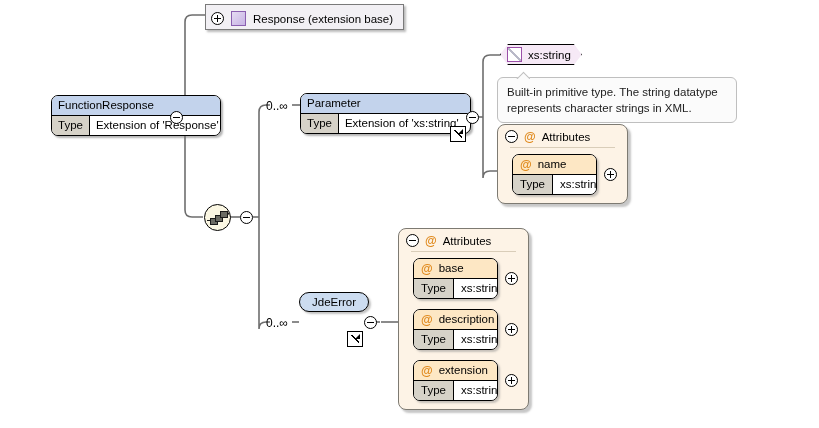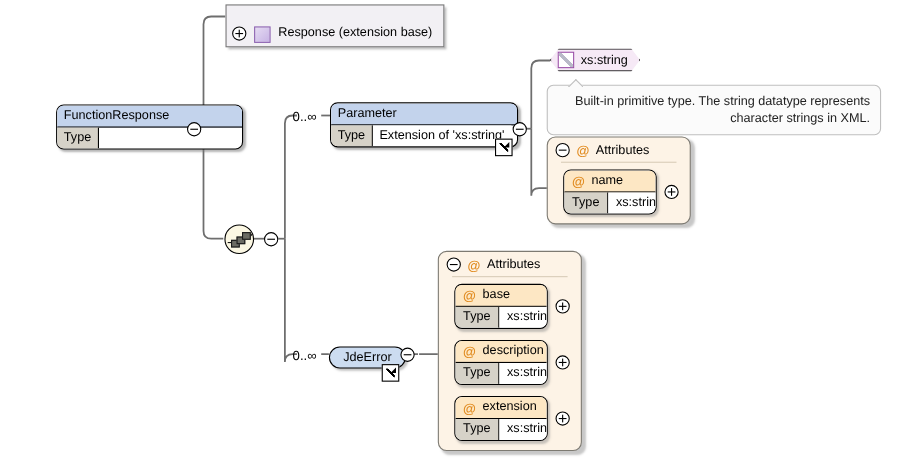--- a/index.html
+++ b/index.html
@@ -16,22 +16,22 @@
   
   .elembox{border:1px solid #000;border-radius:7px;background:#fff;overflow:hidden;
            box-shadow:2px 2px 2px rgba(120,120,120,.55);}
   .elembox .hdr{background:#c3d3ec;padding:2px 6px;font-size:11.5px;line-height:15px;
                 border-bottom:1px solid #000;white-space:nowrap;}
   .elembox .row{display:flex;font-size:11.5px;line-height:15px;}
   .elembox .row .k{background:#d6d2c8;padding:2px 6px;border-right:1px solid #000;white-space:nowrap;}
   .elembox .row .v{background:#fff;padding:2px 6px;white-space:nowrap;}
 
   
-  .extbase{border:1px solid #7a7a7a;background:#f2f0f4;display:flex;align-items:flex-start;
-           gap:7px;padding:19px 10px 3px 5px;box-shadow:2px 2px 2px rgba(120,120,120,.5);}
+  .extbase{border:1px solid #7a7a7a;background:#f2f0f4;display:flex;align-items:center;
+           gap:7px;padding:6px 10px 3px 5px;box-shadow:2px 2px 2px rgba(120,120,120,.5);}
   .extbase .lbl{font-size:11.5px;white-space:nowrap;}
   .sq-purple{width:13px;height:13px;border:1px solid #8a5fb0;
              background:linear-gradient(135deg,#e5dbf2 0%,#c7b3e4 100%);}
 
   
   .typebox{background:#f6e9f6;border:1px solid #000;display:flex;align-items:center;gap:6px;
            padding:2px 10px 2px 6px;
            clip-path:polygon(8px 0,calc(100% - 8px) 0,100% 50%,calc(100% - 8px) 100%,8px 100%,0 50%);
            box-shadow:2px 2px 2px rgba(120,120,120,.45);}
   .typebox .lbl{font-size:11.5px;white-space:nowrap;}
@@ -138,20 +138,21 @@
   <div class="node extbase" style="left:205px;top:4px;">
     <span class="tog plus" style="position:relative;left:0;top:0;flex:0 0 13px;"></span>
     <span class="sq-purple"></span>
     <span class="lbl">Response (extension base)</span>
   </div>
 
   <div class="node elembox" style="left:3px;top:95px;width:170px;margin-left:48px;">
     <div class="hdr">FunctionResponse</div>
     <div class="row">
       <div class="k">Type</div>
+      <div class="v">Extension of 'Response'</div>
     </div>
   </div>
   <div class="tog" style="left:170px;top:111px;"></div>
 
   <div class="seq" style="left:204px;top:204px;">
     <b class="l1"></b>
       <b class="l2"></b>
       <b class="l3"></b>
       <b class="l4"></b>
       <b class="d1"></b>
@@ -172,21 +173,21 @@
     </div>
   </div>
   <div class="extlink" style="left:450px;top:126px;"></div>
   <div class="tog" style="left:466px;top:111px;"></div>
 
   <div class="node typebox" style="left:500px;top:44px;">
     <span class="sq-diag"></span>
     <span class="lbl">xs:string</span>
   </div>
 
-  <div class="node bubble" style="left:497px;top:77px;width:304px;text-align:right;">
+  <div class="node bubble" style="left:497px;top:77px;width:240px;">
     <span class="tail"></span>
     <span>Built-in primitive type. The string datatype represents character strings in XML.</span>
   </div>
 
   <div class="node attrgrp" style="left:497px;top:124px;width:131px;">
     <div class="grphdr">
       <span class="tog" style="position:relative;left:0;top:0;flex:0 0 13px;"></span>
       <span class="at">@</span>
       <span class="gl">Attributes</span>
     </div>
@@ -206,21 +207,21 @@
         </div>
         <span class="tog plus" style="position:relative;left:0;top:0;flex:0 0 13px;"></span>
       </div>
 
     </div>
   </div>
 
   <div class="card" style="left:266px;top:316px;">
     <span class="inf">0..∞</span>
   </div>
-  <div class="node refbox" style="left:299px;top:315px;">
+  <div class="node refbox" style="left:299px;top:292px;">
     <span>JdeError</span>
   </div>
   <div class="extlink" style="left:347px;top:331px;"></div>
   <div class="tog" style="left:364px;top:316px;"></div>
 
   <div class="node attrgrp" style="left:398px;top:228px;width:131px;">
     <div class="grphdr">
       <span class="tog" style="position:relative;left:0;top:0;flex:0 0 13px;"></span>
       <span class="at">@</span>
       <span class="gl">Attributes</span>

